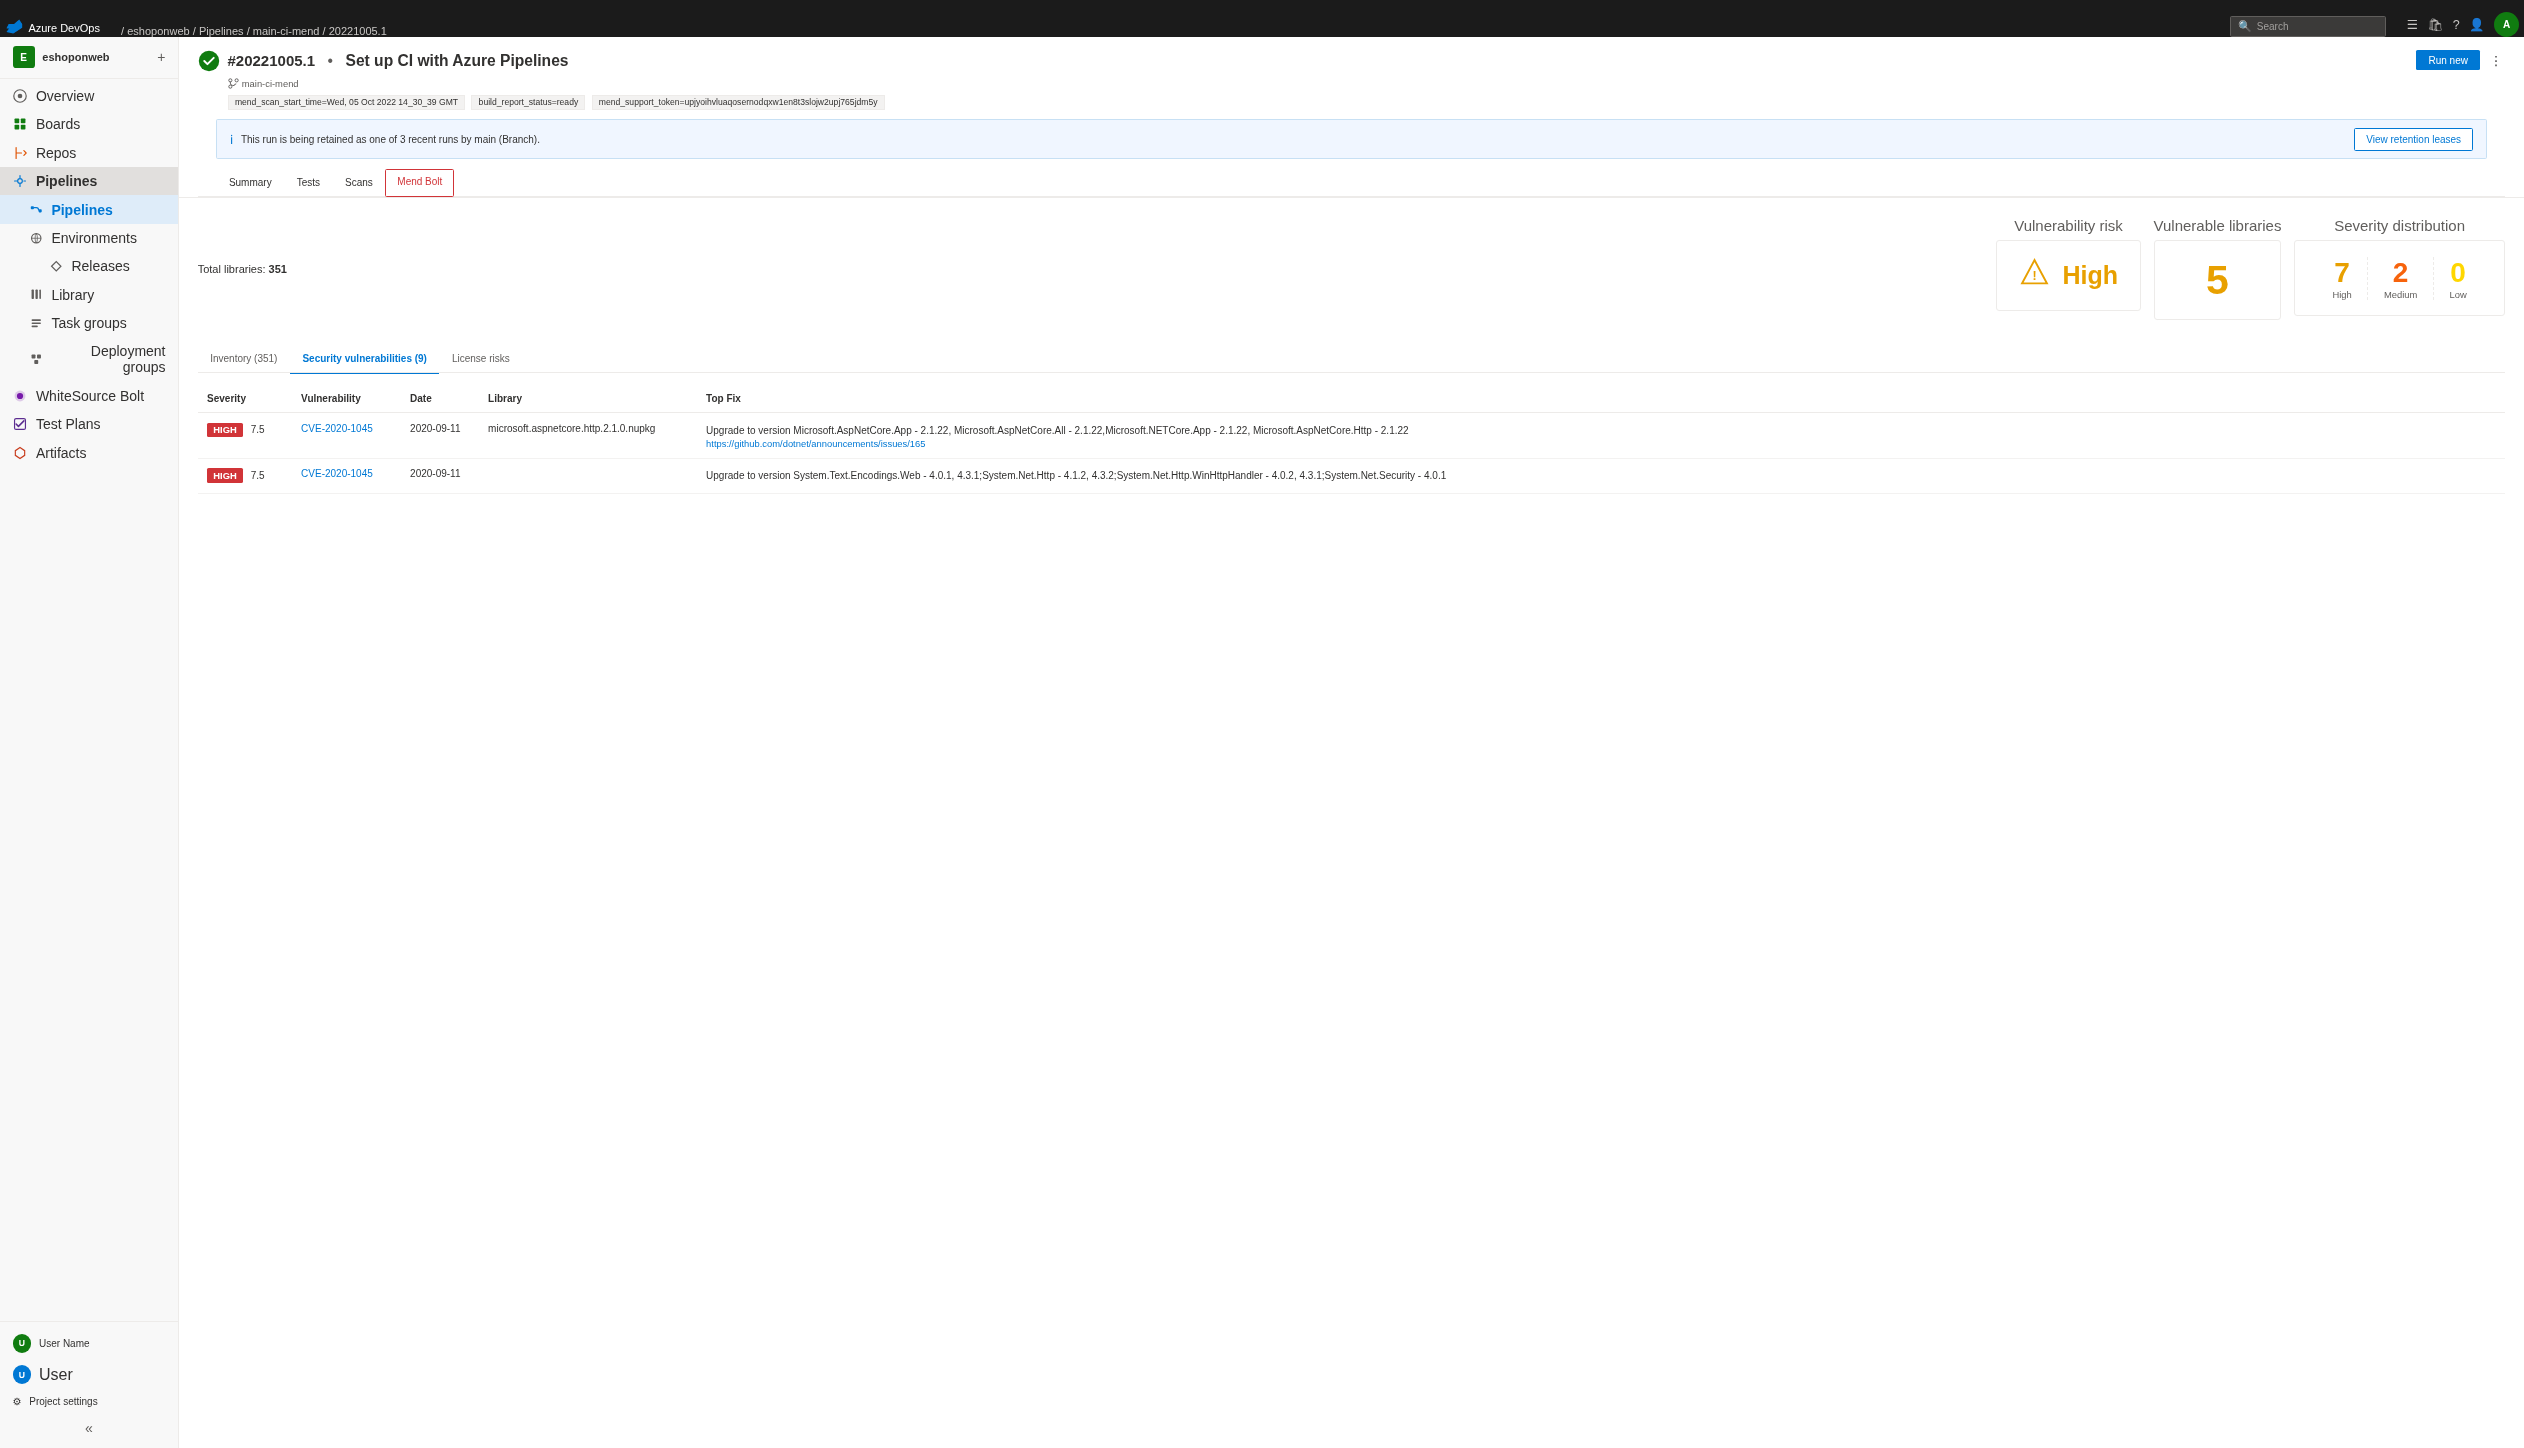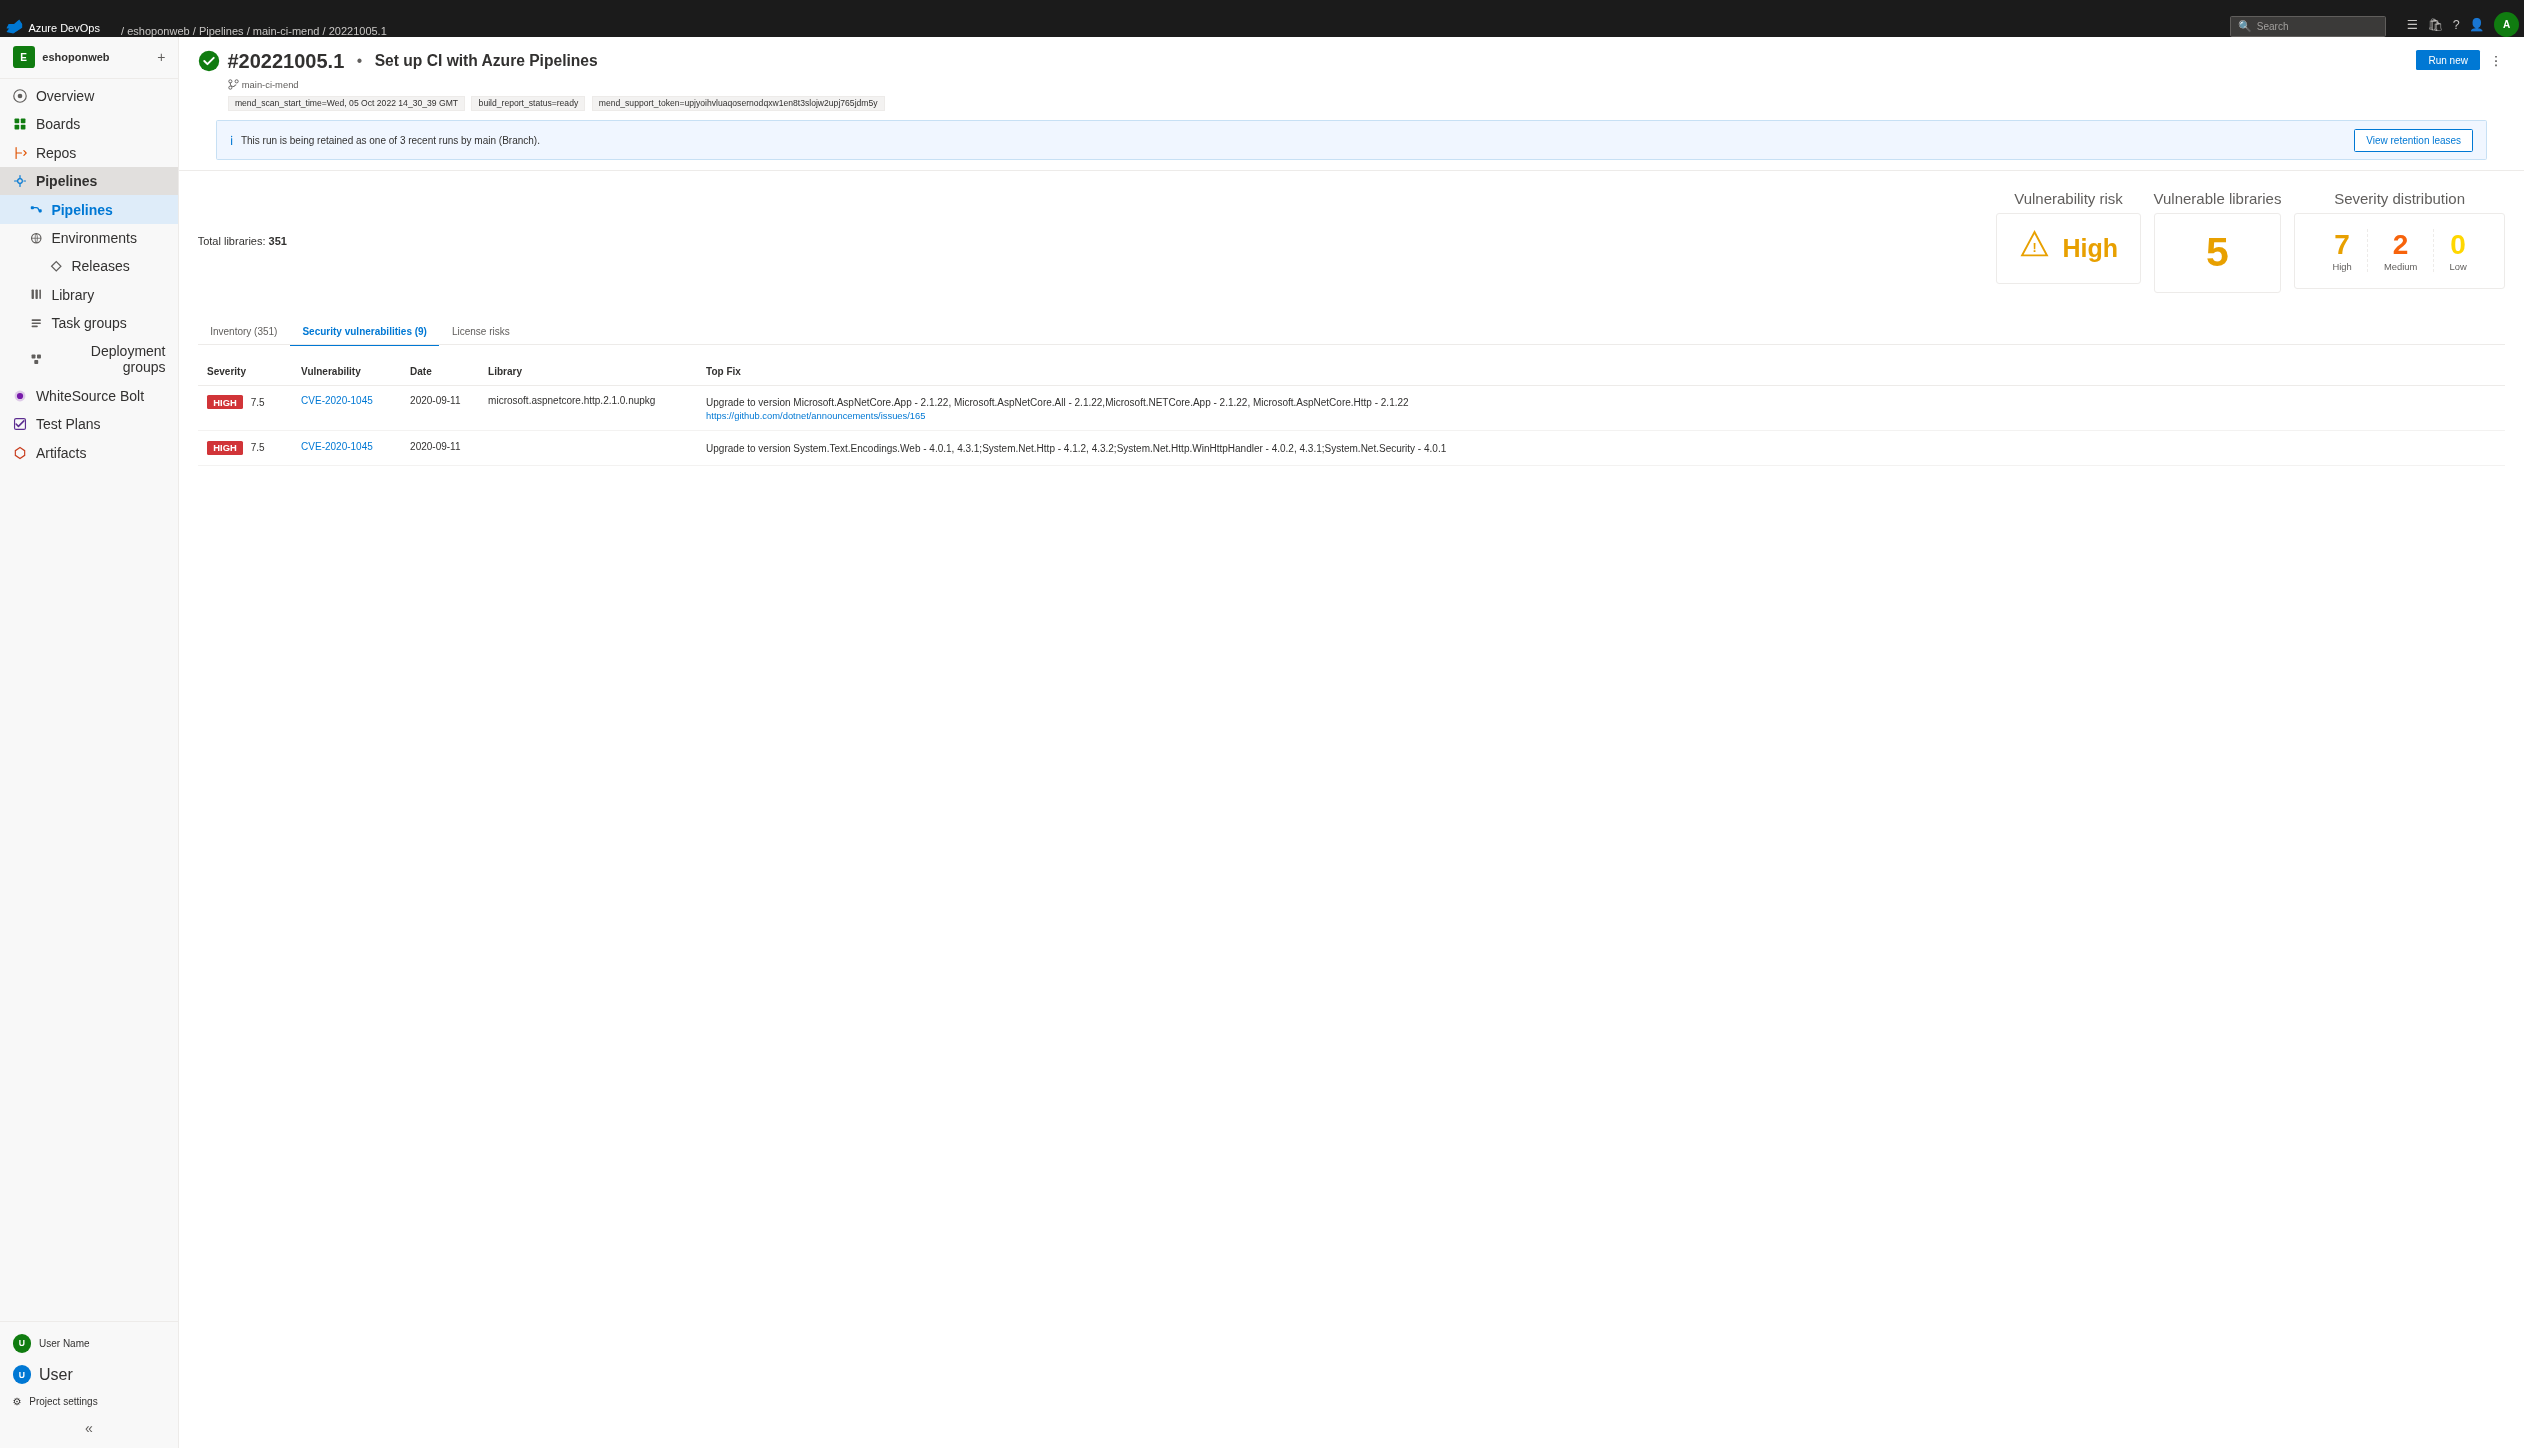--- a/index.html
+++ b/index.html
@@ -301,21 +301,21 @@
 
     <div class="page-header">
       <div class="page-title-row">
         <div class="page-title">
           <div class="title-icon">
             <svg width="22" height="22" viewBox="0 0 28 28" fill="none">
               <circle cx="14" cy="14" r="13" fill="#107c10"></circle>
               <path d="M8 14l4 4 8-8" stroke="#fff" stroke-width="2.5" stroke-linecap="round" stroke-linejoin="round"></path>
             </svg>
           </div>
-          <span style="font-size:20px;font-weight:600;">#20221005.1</span>
+          <span style="font-size:15px;font-weight:600;">#20221005.1</span>
           <span style="font-size:15.6px;color:#605e5c;margin:0 4.7px;">•</span>
           <span style="font-size:15.6px;font-weight:600;">Set up CI with Azure Pipelines</span>
         </div>
         <div class="page-header-actions">
           <button class="btn-primary">Run new</button>
           <button class="btn-icon">⋮</button>
         </div>
       </div>
       <div class="branch-info">
         <svg width="11" height="11" viewBox="0 0 14 14" fill="none">
@@ -331,20 +331,26 @@
         <span class="tag">build_report_status=ready</span>
         <span class="tag">mend_support_token=upjyoihvluaqosernodqxw1en8t3slojw2upj765jdm5y</span>
       </div>
 
       <div class="retention-banner">
         <span class="info-icon">ℹ</span>
         <span class="banner-text">This run is being retained as one of 3 recent runs by main (Branch).</span>
         <button class="btn-secondary">View retention leases</button>
       </div>
 
+      <div class="tab-bar">
+        <div class="tab">Summary</div>
+        <div class="tab">Tests</div>
+        <div class="tab">Scans</div>
+        <div class="tab active-red">Mend Bolt</div>
+      </div>
     </div>
 
     <div class="main-content">
 
       <div class="stats-row">
         <div class="total-libs">
           <span>Total libraries:</span>
           <strong>351</strong>
         </div>
         <div class="metric-cards">

